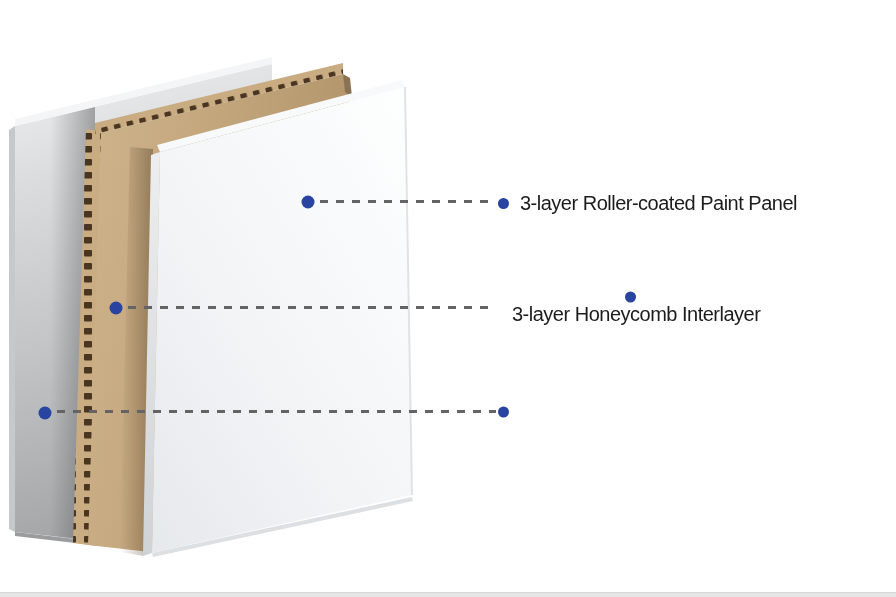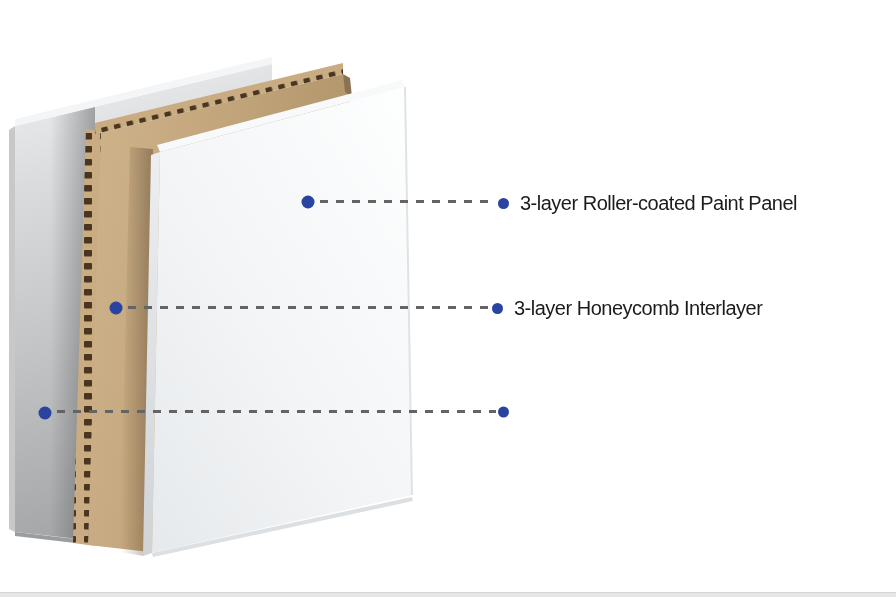--- a/index.html
+++ b/index.html
@@ -115,21 +115,21 @@
 
     <div class="connector" style="left:320px;top:200px;width:176px;"></div>
     <div class="connector" style="left:128px;top:306px;width:368px;"></div>
     <div class="connector" style="left:57px;top:410px;width:439px;"></div>
 
     <div class="callout" style="left:498px;top:203px;">
       <span class="dot"></span>
       <span class="txt">3-layer Roller-coated Paint Panel</span>
     </div>
 
-    <div class="callout" style="left:492px;top:308px;">
+    <div class="callout" style="left:512px;top:308px;flex-direction:column;">
       <span class="dot"></span>
       <span class="txt">3-layer Honeycomb Interlayer</span>
     </div>
 
     <div class="callout" style="left:498px;top:412px;">
       <span class="dot"></span>
     </div>
   </div>
 
   <div class="bottom-strip"></div>

